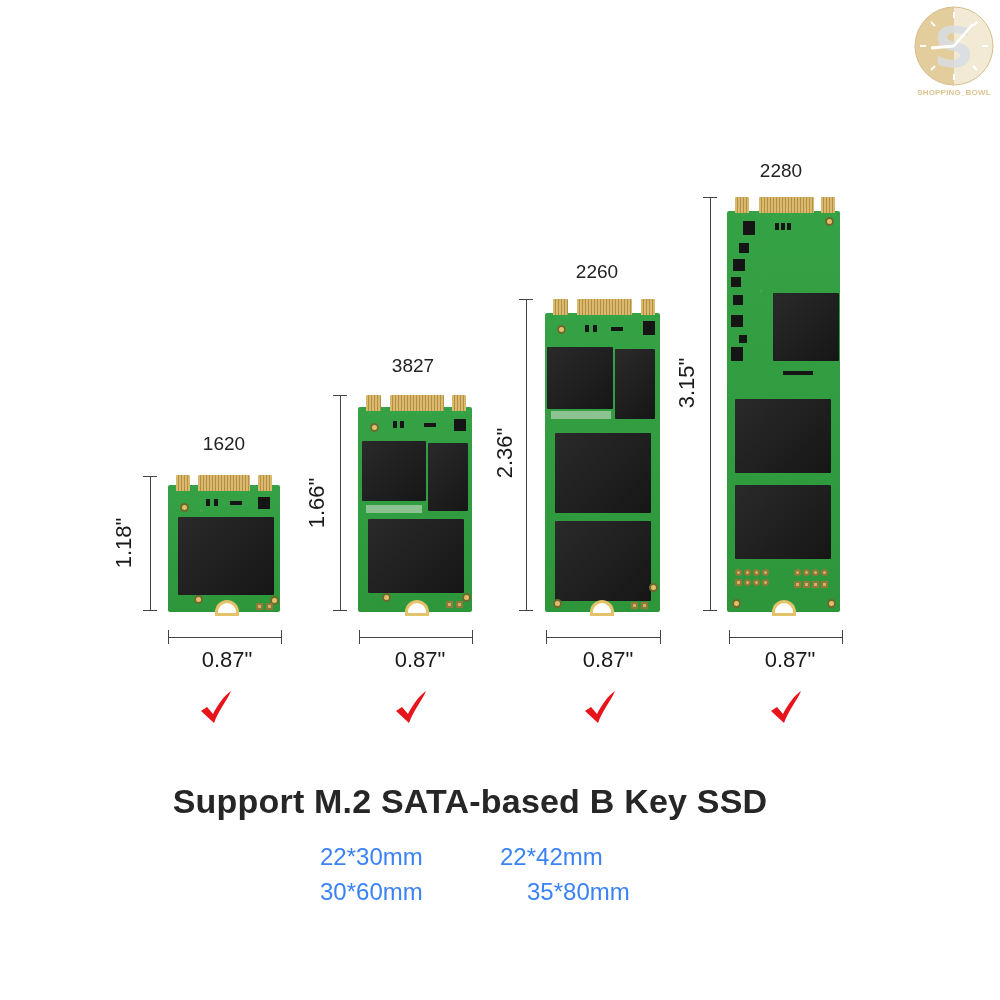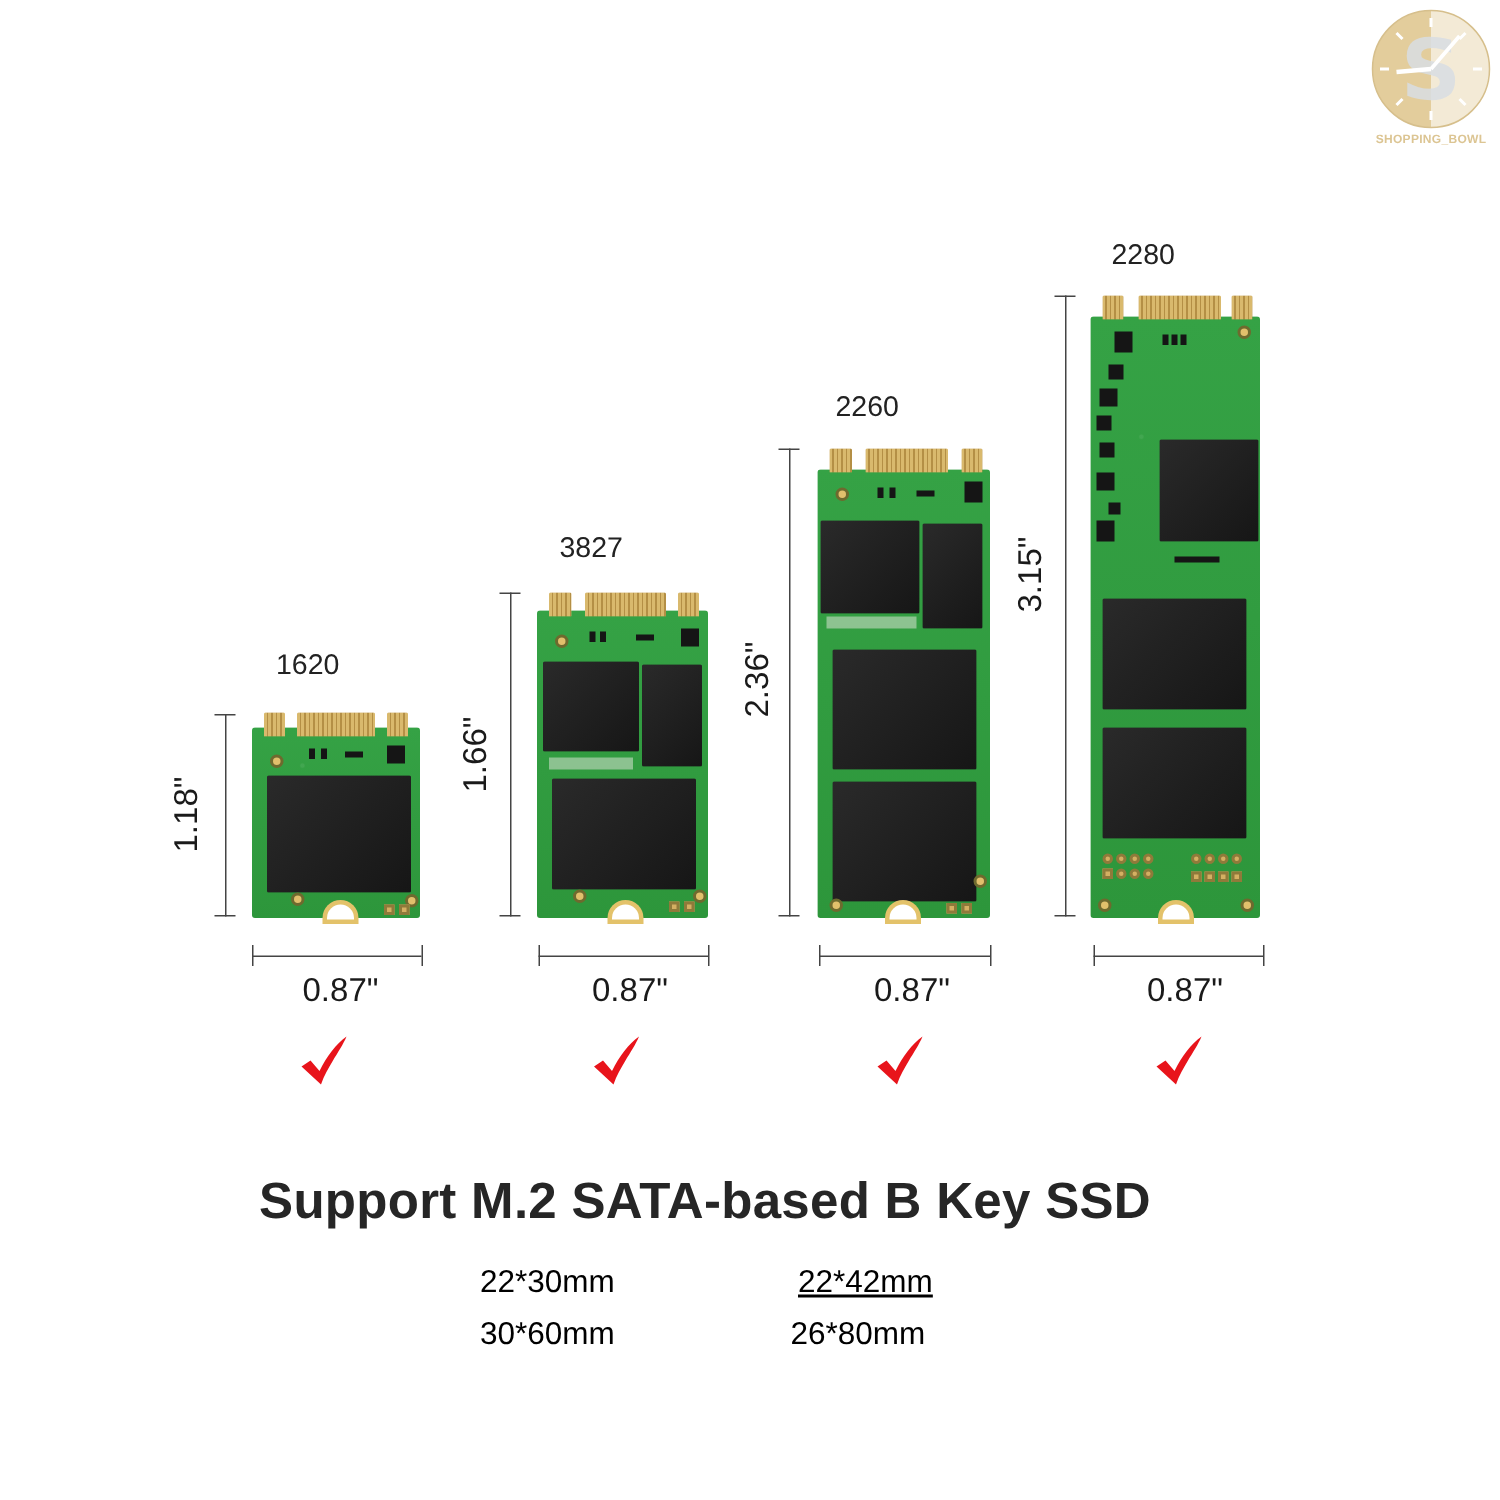--- a/index.html
+++ b/index.html
@@ -10,21 +10,21 @@
     color: #1a1a1a;
   }
   .abs { position: absolute; }
 
   
   .wm { left: 913px; top: 4px; width: 82px; height: 100px; }
   .wm-text { position: absolute; left: 0; top: 84px; width: 82px; text-align: center;
     font-size: 8px; font-weight: bold; color: #dcc593; letter-spacing: 0.2px; }
 
   
-  .size-label { font-size: 19px; color: #222; width: 80px; }
+  .size-label { font-size: 19px; color: #222; text-align: center; width: 80px; }
 
   
   .card { position: absolute; }
   .pcb {
     position: absolute; left: 0; right: 0; bottom: 0;
     background: #2f9a3e;
     background-image:
       radial-gradient(circle at 30% 20%, rgba(255,255,255,0.07) 0 1px, transparent 2px),
       linear-gradient(180deg, #35a245 0%, #2d963b 100%);
     border-radius: 2px;
@@ -62,21 +62,21 @@
     white-space: nowrap; text-align: center; width: 80px;
   }
   .dim-h { position: absolute; font-size: 22px; color: #1a1a1a; width: 90px; text-align: center; }
 
   .check { position: absolute; width: 34px; height: 34px; }
 
   .heading {
     left: 0; width: 940px; top: 782px; text-align: center;
     font-size: 34px; font-weight: bold; color: #262626; letter-spacing: 0.2px;
   }
-  .sz { font-size: 21px; color: #000000; }
+  .sz { font-size: 24px; color: #3b82f6; }
 </style>
 </head>
 <body>
 
 <div class="abs wm">
   <svg width="82" height="84" viewBox="0 0 82 84">
     <circle cx="41" cy="42" r="39" fill="#f3ead6"></circle>
     <path d="M41 3 A39 39 0 0 0 41 81 Z" fill="#e3cd9c"></path>
     <circle cx="41" cy="42" r="39" fill="none" stroke="#d6bf8c" stroke-width="1"></circle>
     <text x="41" y="62" text-anchor="middle" font-family="DejaVu Sans, sans-serif" font-weight="bold" font-size="56" fill="#d9dee3" opacity="0.85">S</text>
@@ -244,15 +244,15 @@
 <svg class="check" style="left:584px; top:690px;" viewBox="0 0 34 34">
   <path d="M1 21 L7 17 L13 24 C18 14 24 6 31 1 C29 6 25 12 22 17 C19 22 16 27 14 33 Z" fill="#e8141b"></path>
 </svg>
 <svg class="check" style="left:770px; top:690px;" viewBox="0 0 34 34">
   <path d="M1 21 L7 17 L13 24 C18 14 24 6 31 1 C29 6 25 12 22 17 C19 22 16 27 14 33 Z" fill="#e8141b"></path>
 </svg>
 
 <div class="abs heading">Support M.2 SATA-based B Key SSD</div>
 
 <div class="abs sz" style="left:320px; top:843px;">22*30mm</div>
-<div class="abs sz" style="left:532px; top:843px;text-decoration:underline;">22*42mm</div>
+<div class="abs sz" style="left:500px; top:843px;">22*42mm</div>
 <div class="abs sz" style="left:320px; top:878px;">30*60mm</div>
-<div class="abs sz" style="left:527px; top:878px;">26*80mm</div>
+<div class="abs sz" style="left:527px; top:878px;">35*80mm</div>
 
 </body></html>

